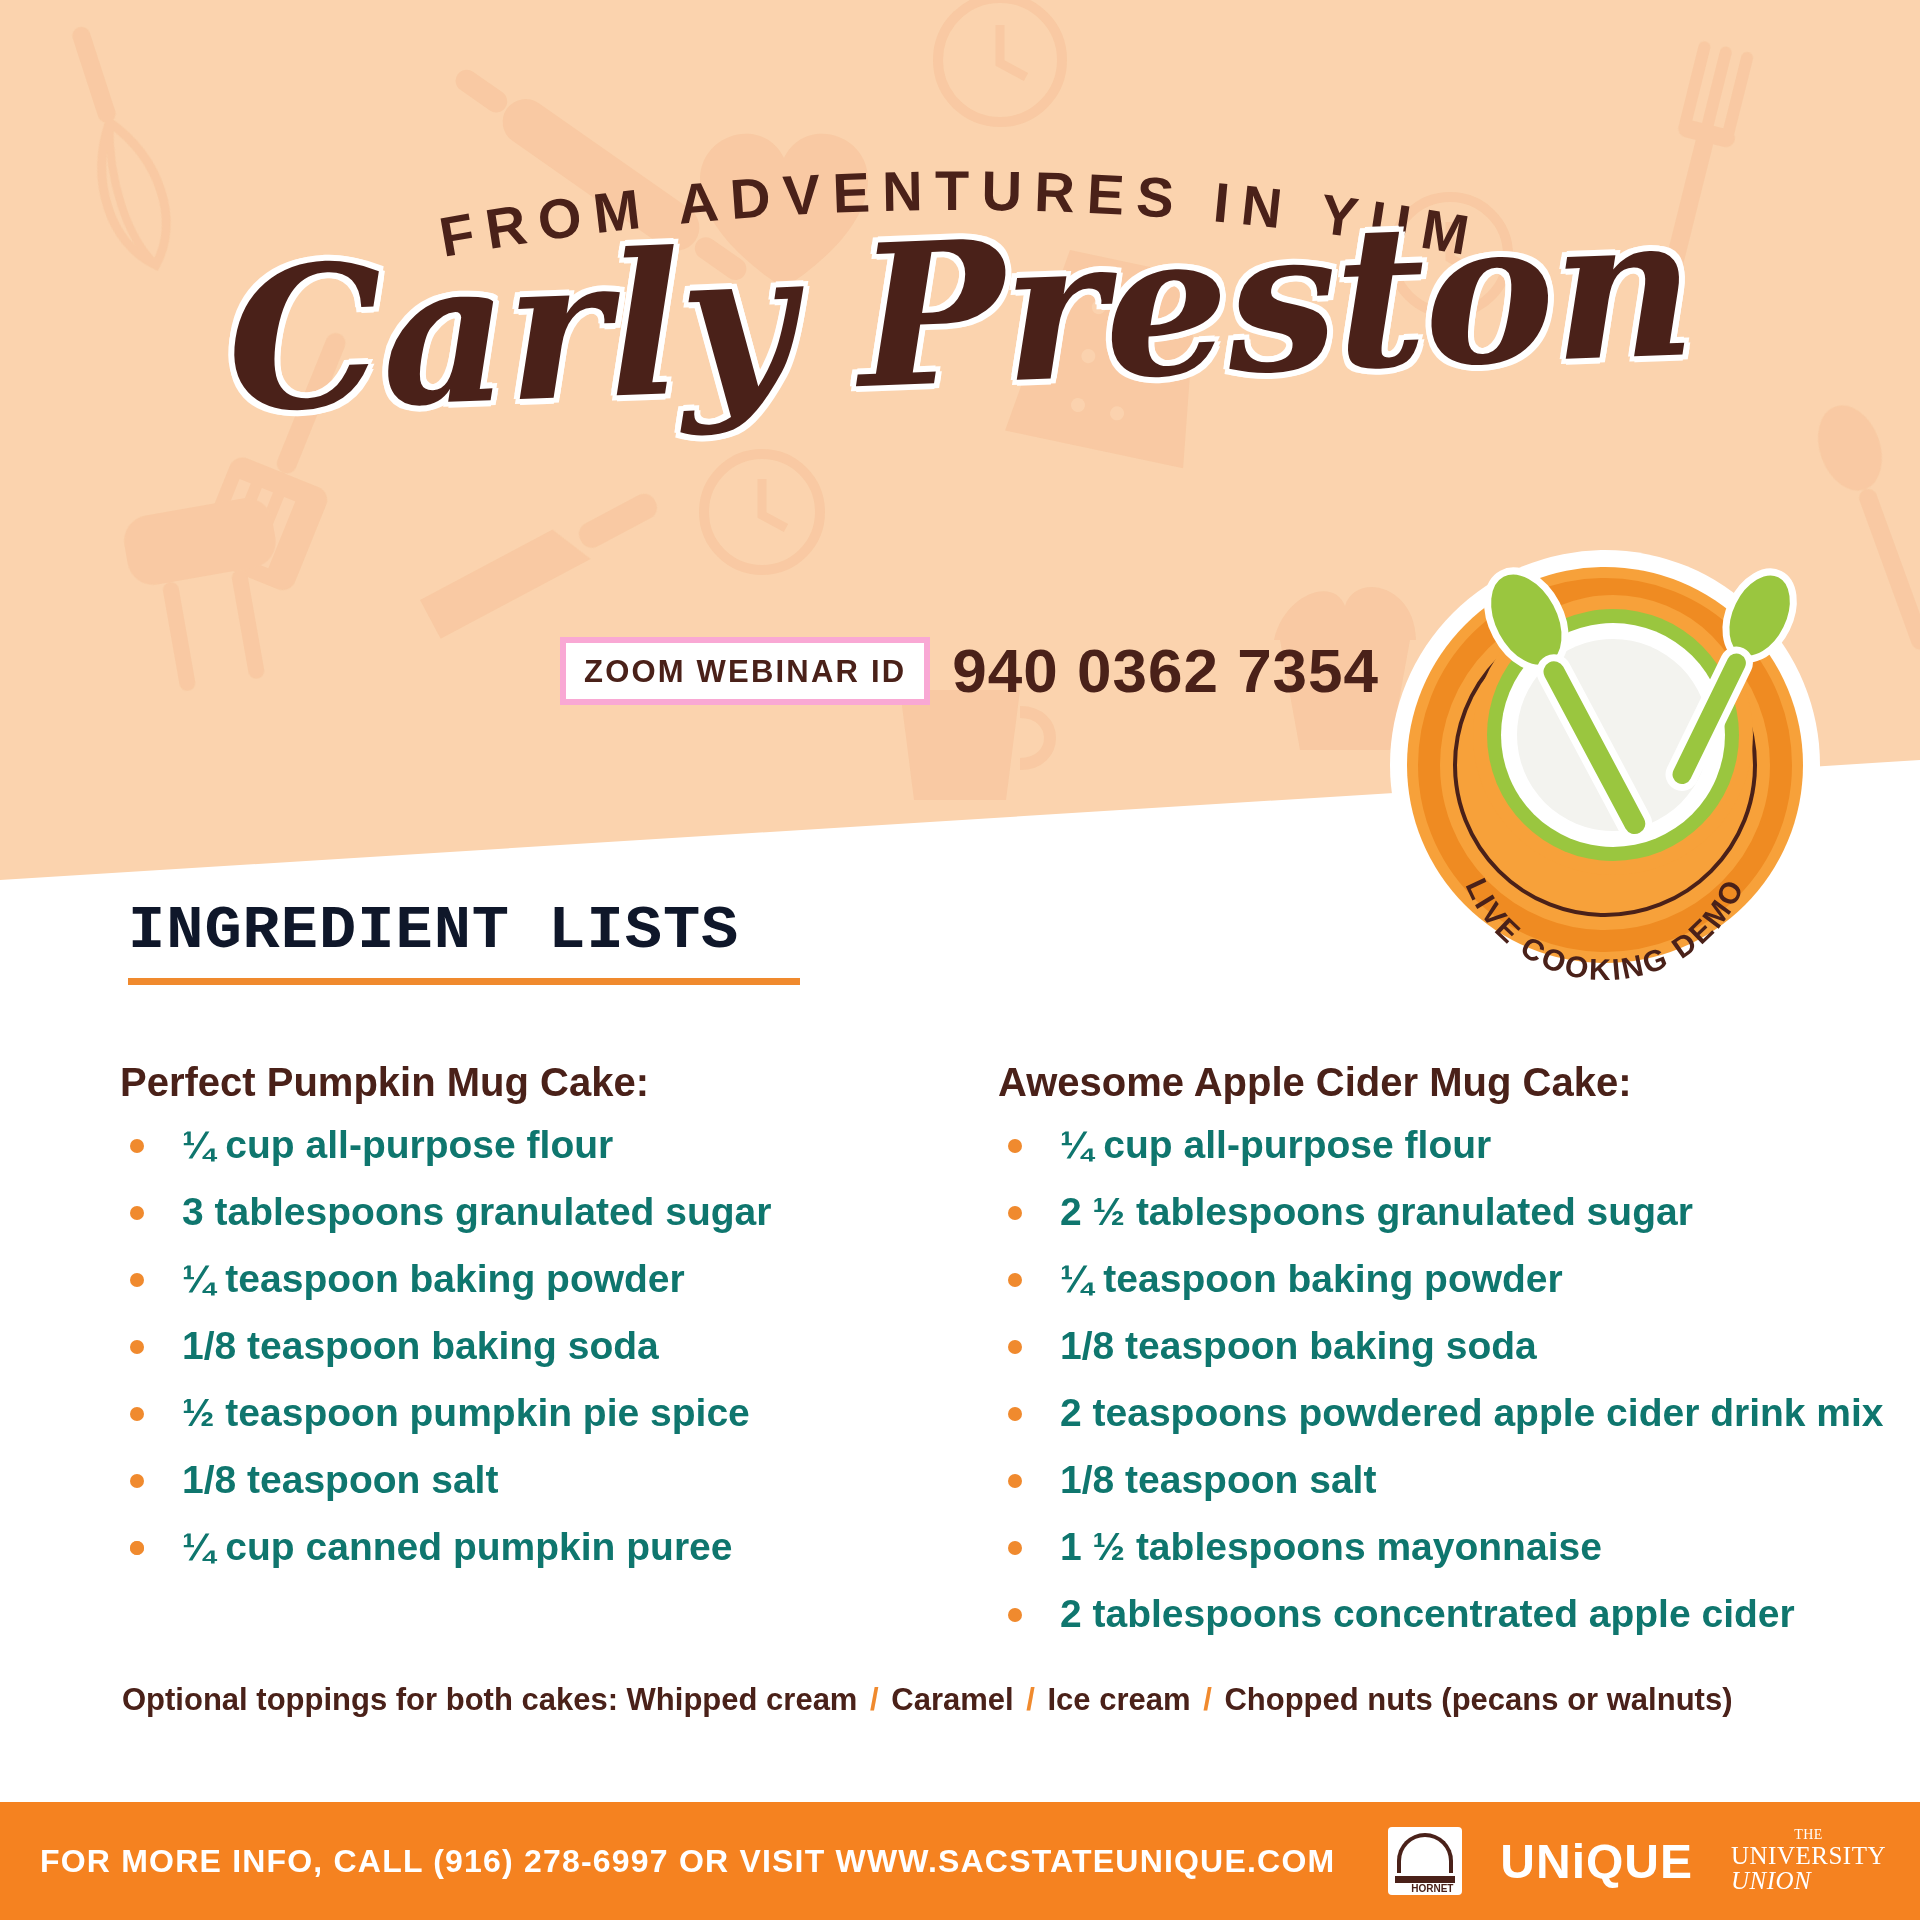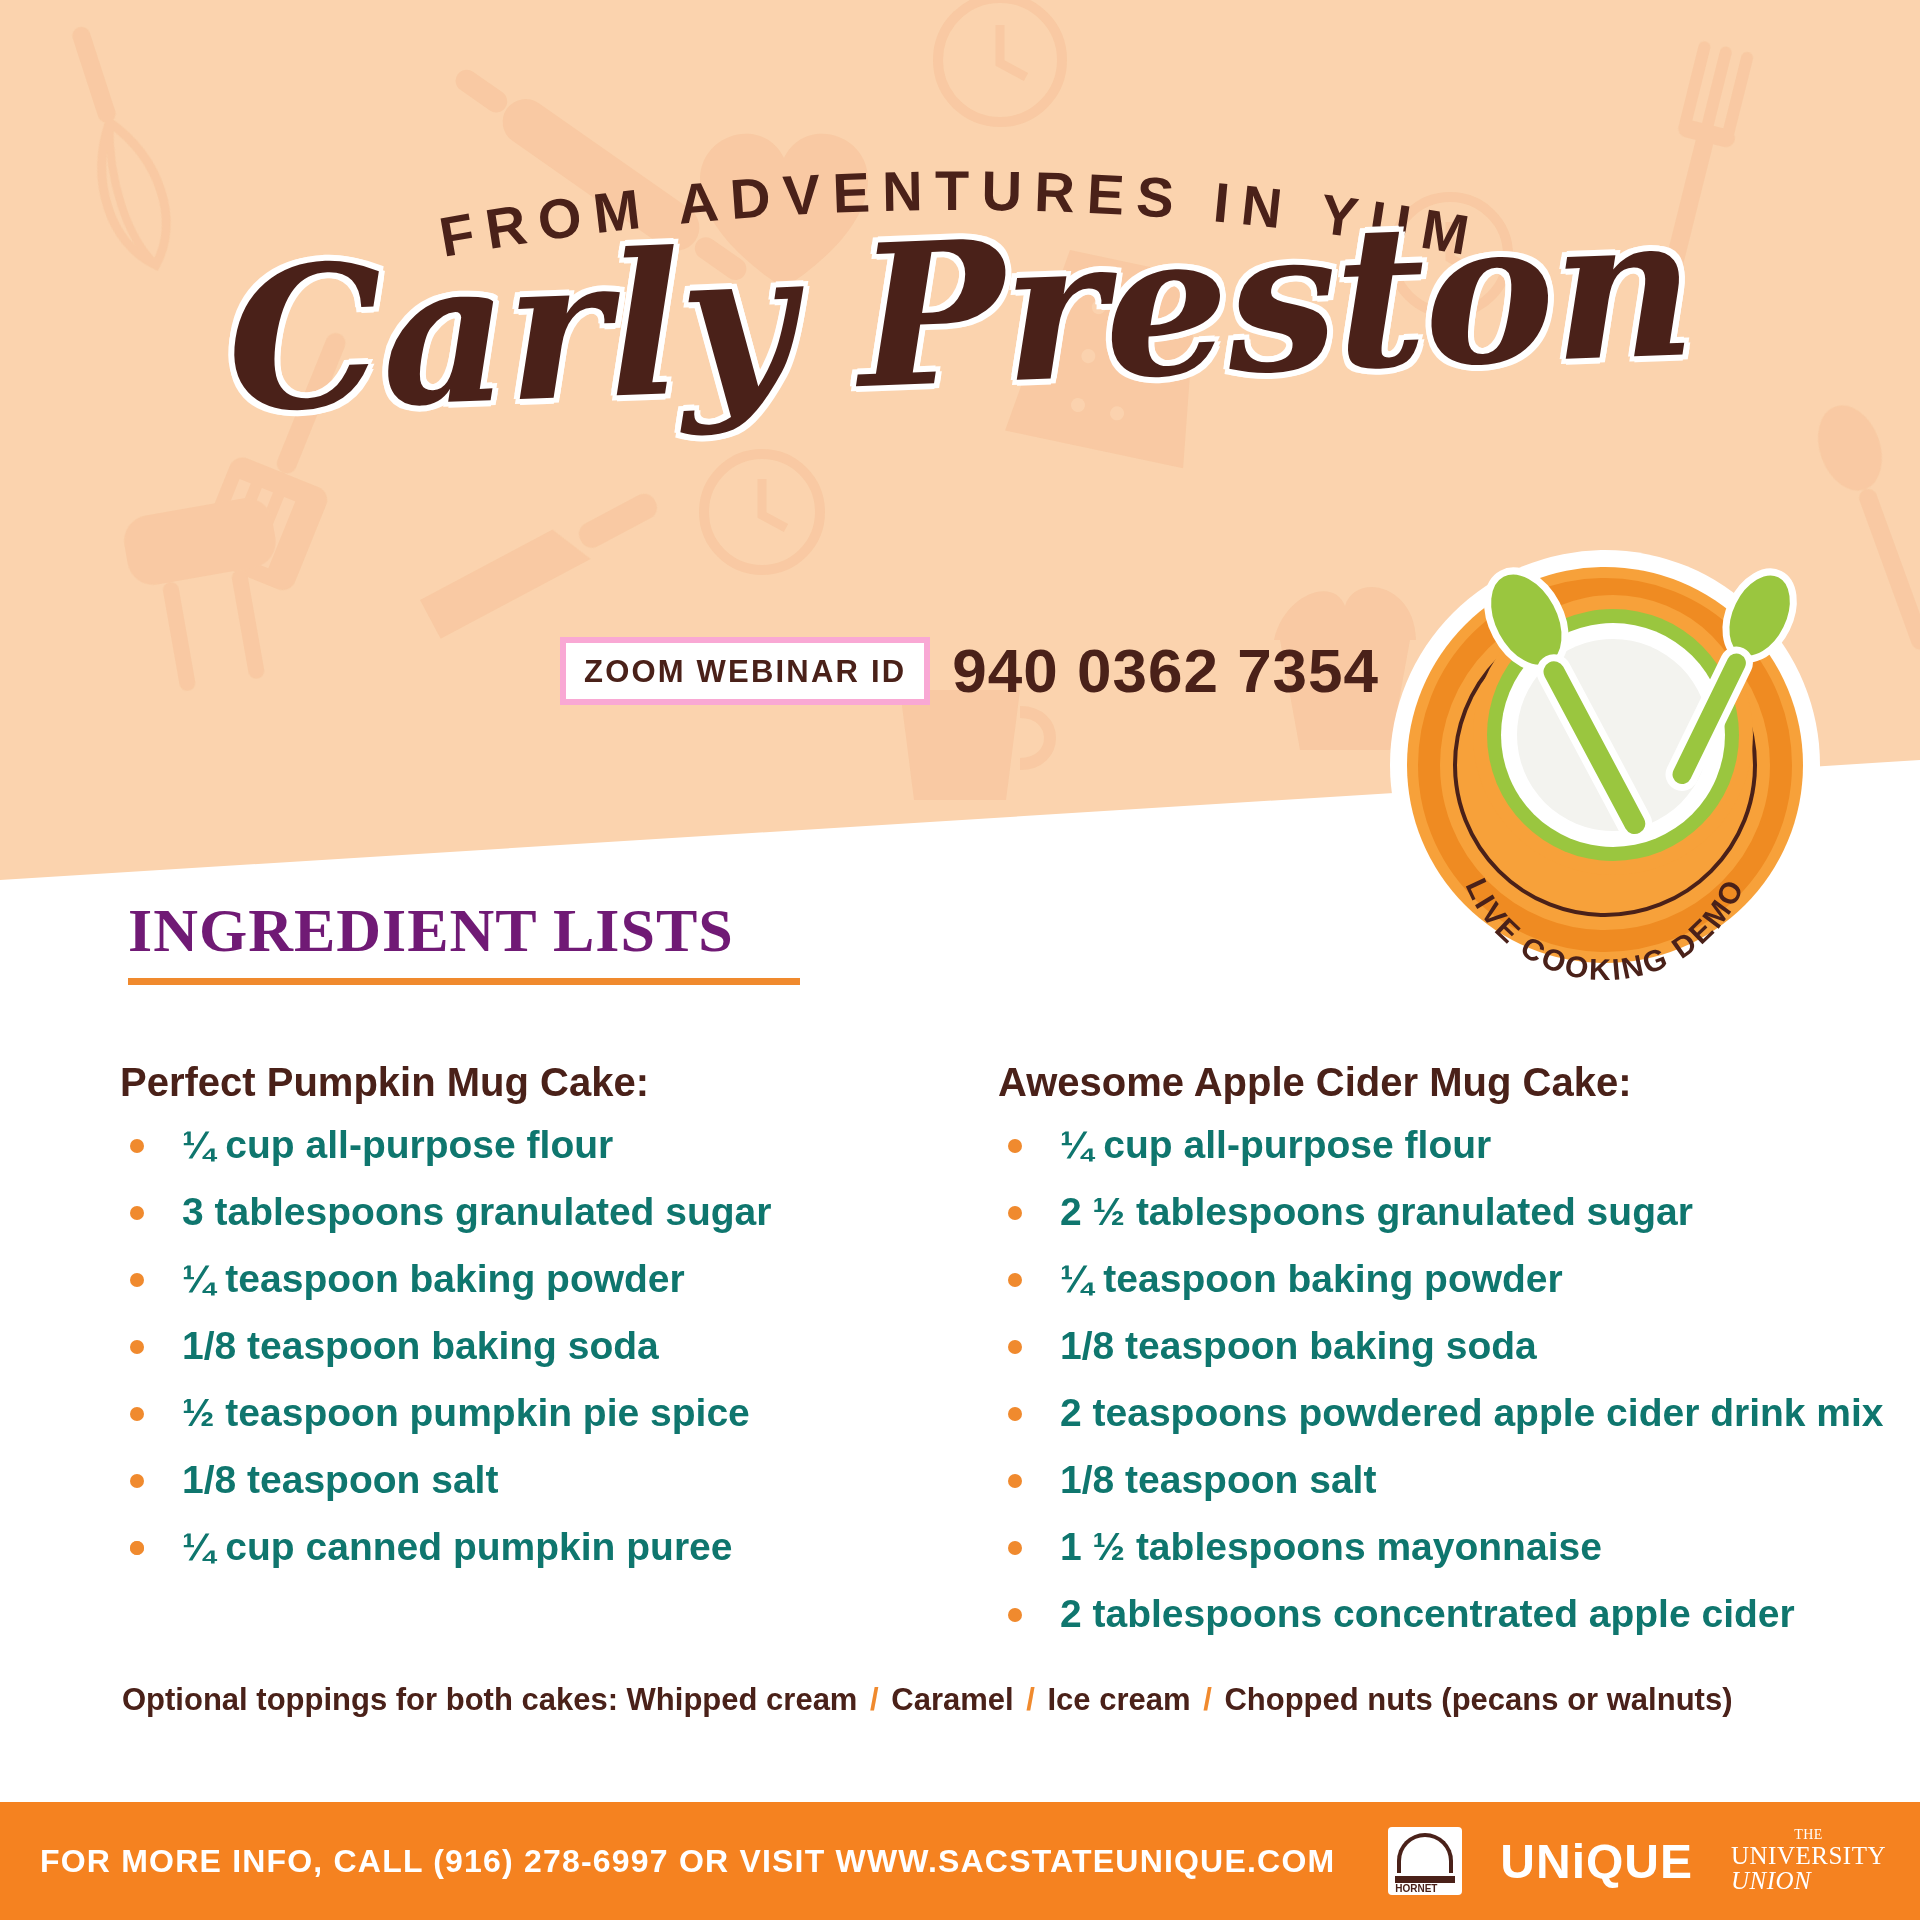--- a/index.html
+++ b/index.html
@@ -88,22 +88,22 @@
     width: 520px; height: 470px;
   }
 
   
   .section-title {
     position: absolute;
     left: 128px; top: 895px;
     font-size: 62px;
     font-weight: 700;
     letter-spacing: 1px;
-    color: #701a75;
-    font-family: Liberation Serif, serif;
+    color: #0f172a;
+    font-family: Liberation Mono, monospace;
   }
   .section-rule {
     position: absolute;
     left: 128px; top: 978px;
     width: 672px; height: 7px;
     background: #f08a2e;
   }
 
   
   .cols {
@@ -191,21 +191,21 @@
     width: 56px; height: 40px;
     border: 4px solid #4a2119;
     border-bottom: none;
     border-radius: 28px 28px 0 0;
   }
   .logo-hornet .bar {
     position: absolute; left: 7px; bottom: 12px;
     width: 60px; height: 7px; background: #4a2119;
   }
   .logo-hornet .word {
-    position: absolute; left: 0; bottom: 1px; width: 56px;
+    position: absolute; left: 16px; bottom: 1px; width: 56px;
     text-align: center; font-size: 10px; font-weight: 700; color: #4a2119;
     font-family: "Liberation Sans", sans-serif;
   }
   .logo-unique {
     color: #ffffff;
     font-size: 48px;
     font-weight: 700;
     letter-spacing: 1px;
     font-family: "Liberation Sans", sans-serif;
   }

